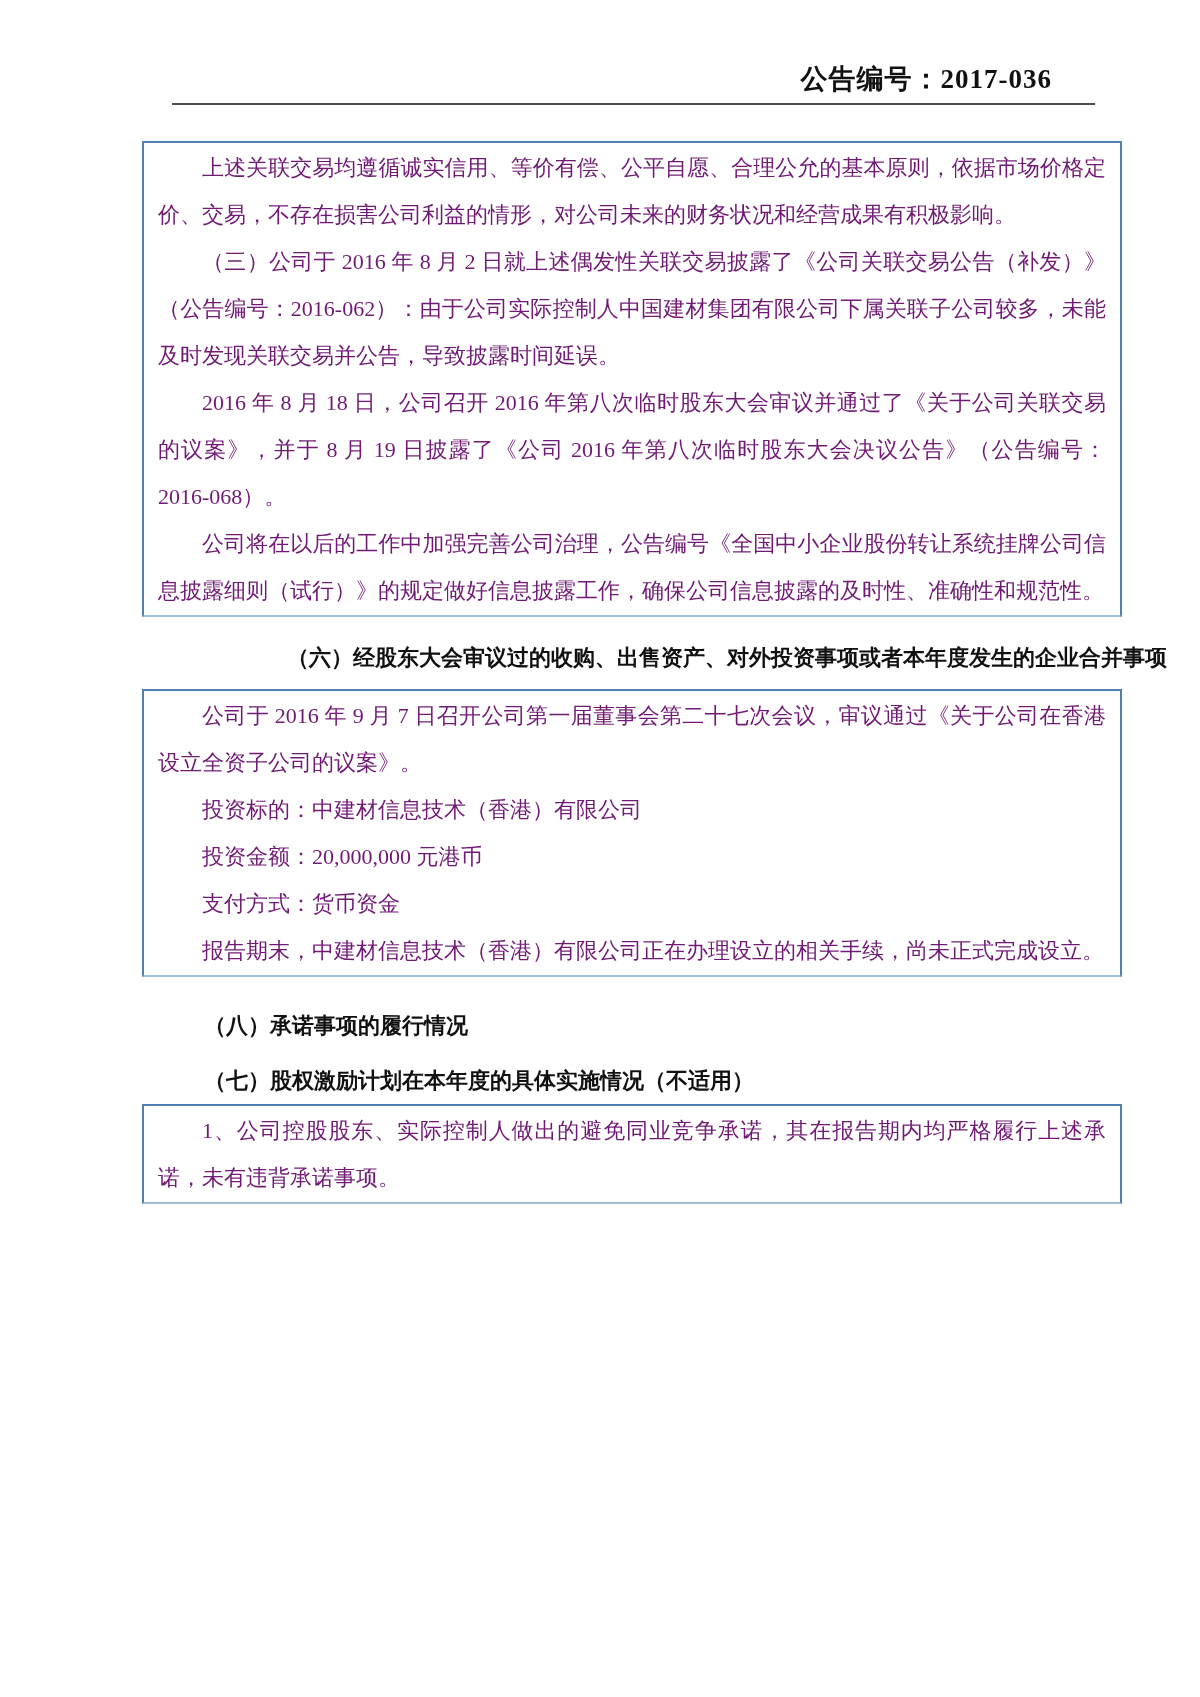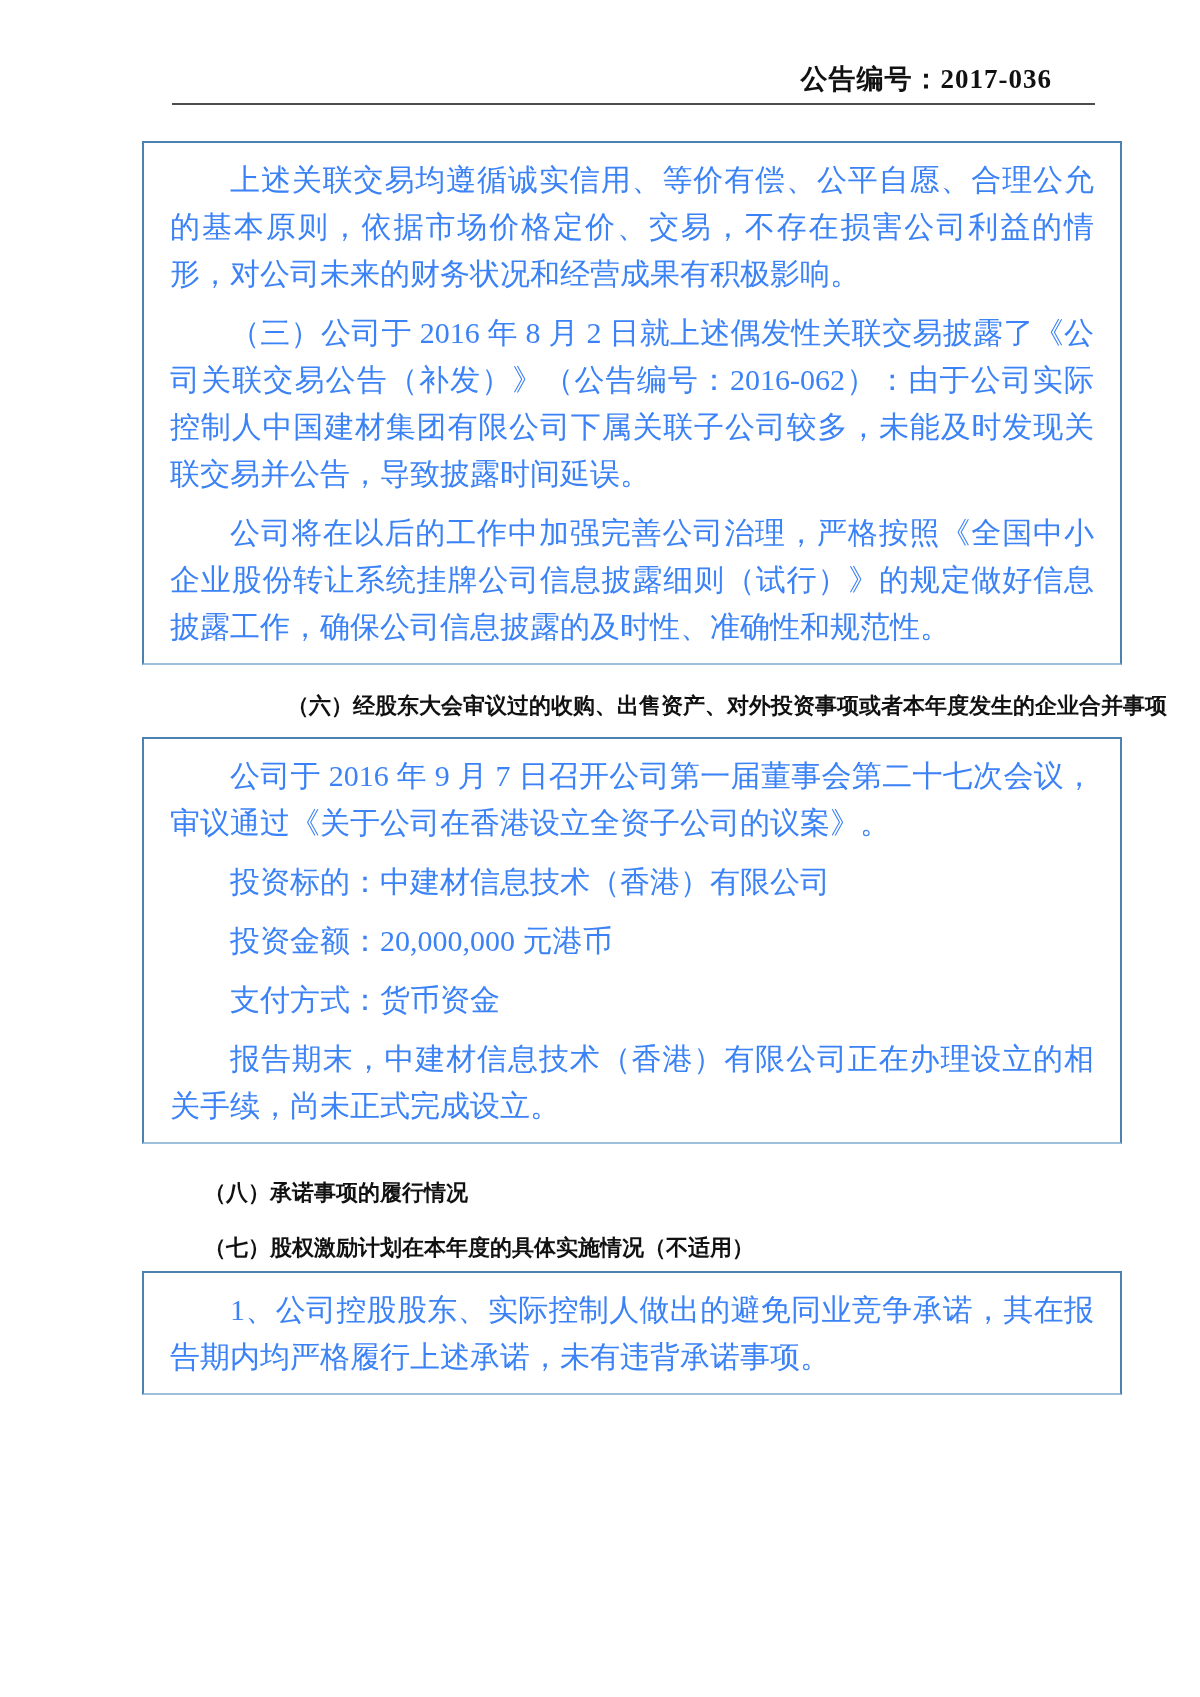--- a/index.html
+++ b/index.html
@@ -38,26 +38,26 @@
     margin-left: 110px;
     border: 2px solid #4e80b0;
     border-bottom-color: #9dbfda;
     padding: 1px 14px;
     background: #ffffff;
   }
   .box1 { margin-top: 36px; }
   .box2 { margin-top: 16px; }
   .box3 { margin-top: 8px; }
   .para {
-    margin: 12px;
-    font-size: 30px;
+    margin: 0;
+    font-size: 22px;
     line-height: 47px;
     text-indent: 2em;
     text-align: justify;
-    color: #3b82f6;
+    color: #701a75;
   }
   .section-heading {
     margin: 0;
     font-family: "Liberation Sans", "DejaVu Sans", sans-serif;
     font-weight: bold;
     font-size: 22px;
     line-height: 30px;
     color: #111111;
   }
   .heading-6 { margin: 26px 0 0 190px; text-align: center; }
@@ -69,21 +69,22 @@
 
 <div class="page">
 
   <div class="doc-number">公告编号：2017-036</div>
 
   <div class="header-rule"></div>
 
   <div class="textbox box1">
     <p class="para">上述关联交易均遵循诚实信用、等价有偿、公平自愿、合理公允的基本原则，依据市场价格定价、交易，不存在损害公司利益的情形，对公司未来的财务状况和经营成果有积极影响。</p>
     <p class="para">（三）公司于 2016 年 8 月 2 日就上述偶发性关联交易披露了《公司关联交易公告（补发）》（公告编号：2016-062）：由于公司实际控制人中国建材集团有限公司下属关联子公司较多，未能及时发现关联交易并公告，导致披露时间延误。</p>
-    <p class="para">公司将在以后的工作中加强完善公司治理，严格按照《全国中小企业股份转让系统挂牌公司信息披露细则（试行）》的规定做好信息披露工作，确保公司信息披露的及时性、准确性和规范性。</p>
+    <p class="para">2016 年 8 月 18 日，公司召开 2016 年第八次临时股东大会审议并通过了《关于公司关联交易的议案》，并于 8 月 19 日披露了《公司 2016 年第八次临时股东大会决议公告》（公告编号：2016-068）。</p>
+    <p class="para">公司将在以后的工作中加强完善公司治理，公告编号《全国中小企业股份转让系统挂牌公司信息披露细则（试行）》的规定做好信息披露工作，确保公司信息披露的及时性、准确性和规范性。</p>
   </div>
 
   <h3 class="section-heading heading-6">（六）经股东大会审议过的收购、出售资产、对外投资事项或者本年度发生的企业合并事项</h3>
 
   <div class="textbox box2">
     <p class="para">公司于 2016 年 9 月 7 日召开公司第一届董事会第二十七次会议，审议通过《关于公司在香港设立全资子公司的议案》。</p>
     <p class="para">投资标的：中建材信息技术（香港）有限公司</p>
     <p class="para">投资金额：20,000,000 元港币</p>
     <p class="para">支付方式：货币资金</p>
     <p class="para">报告期末，中建材信息技术（香港）有限公司正在办理设立的相关手续，尚未正式完成设立。</p>

